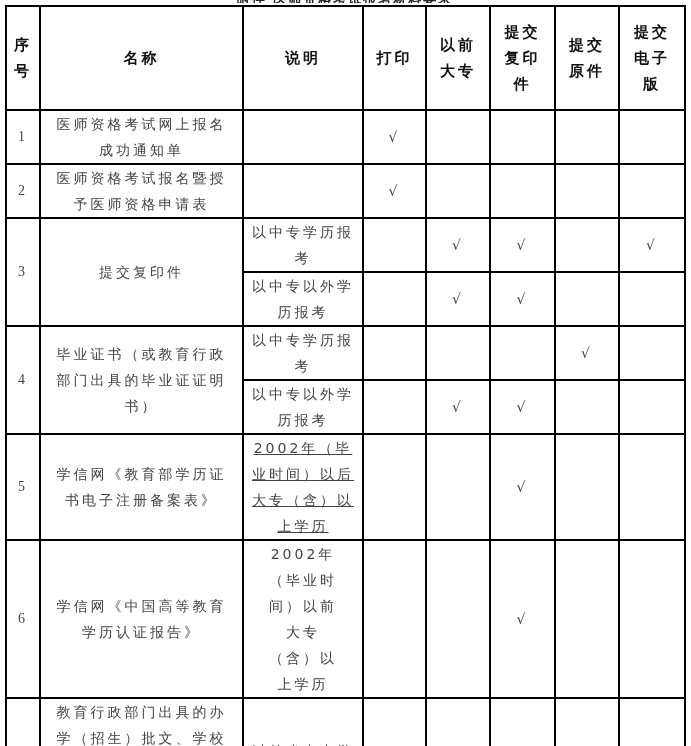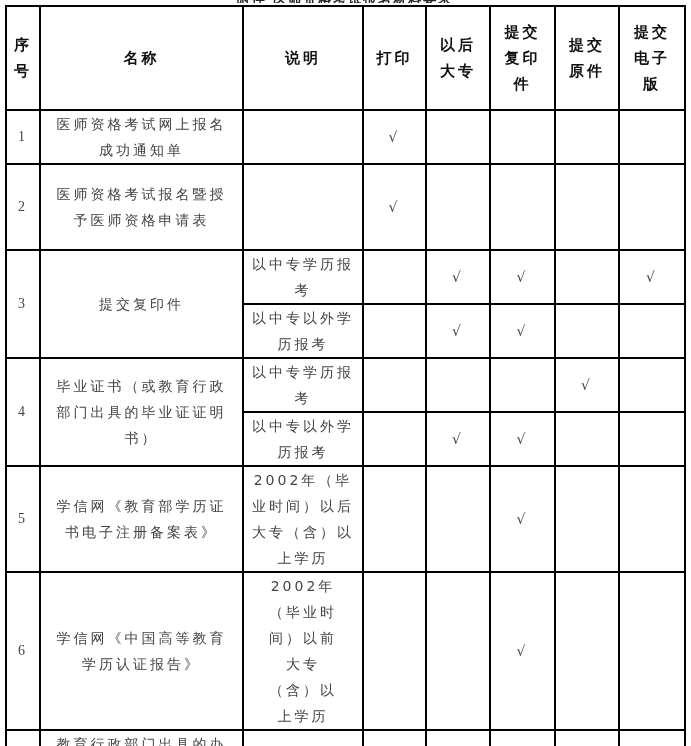--- a/index.html
+++ b/index.html
@@ -34,42 +34,42 @@
       <col style="width:65px">
     <col style="width:64px">
       <col style="width:66px">
   </colgroup>
   <thead>
     <tr style="height:79px">
       <th style="padding:17px 6px;">序号</th>
       <th>名称</th>
       <th>说明</th>
       <th>打印</th>
-      <th style="padding:0 12px;">以后大专</th>
+      <th style="padding:0 12px;">以前大专</th>
       <th style="padding:0 12px;margin-left:20px;">提交复印件</th>
       <th style="padding:0 12px;">提交原件</th>
       <th style="padding:12px 12px;">提交电子版</th>
     </tr>
   </thead>
   <tbody>
 
     <tr style="height:53px">
       <td class="num">1</td>
       <td class="name" style="padding:0 12px;">医师资格考试网上报名成功通知单</td>
       <td></td>
       <td class="chk">√</td>
       <td class="chk"></td>
       <td class="chk"></td>
       <td class="chk"></td>
       <td class="chk"></td>
     </tr>
 
     <tr style="height:53px">
       <td class="num">2</td>
-      <td class="name" style="padding:16px 12px;">医师资格考试报名暨授予医师资格申请表</td>
+      <td class="name" style="padding:0 12px;">医师资格考试报名暨授予医师资格申请表</td>
       <td></td>
       <td class="chk">√</td>
       <td class="chk"></td>
       <td class="chk"></td>
       <td class="chk"></td>
       <td class="chk"></td>
     </tr>
 
     <tr style="height:53px">
       <td class="num" rowspan="2">3</td>
@@ -105,21 +105,21 @@
       <td class="chk"></td>
       <td class="chk">√</td>
       <td class="chk">√</td>
       <td class="chk"></td>
       <td class="chk"></td>
     </tr>
 
     <tr style="height:105px">
       <td class="num">5</td>
       <td class="name" style="padding:0 12px;">学信网《教育部学历证书电子注册备案表》</td>
-      <td class="desc-num" style="padding:0 4px;">2002年（毕业时间）以后大专（含）以上学历</td>
+      <td class="desc-num" style="padding:0 4px;text-decoration:underline;">2002年（毕业时间）以后大专（含）以上学历</td>
       <td class="chk"></td>
       <td class="chk"></td>
       <td class="chk">√</td>
       <td class="chk"></td>
       <td class="chk"></td>
     </tr>
 
     <tr style="height:105px">
       <td class="num">6</td>
       <td class="name" style="padding:0 12px;">学信网《中国高等教育学历认证报告》</td>

